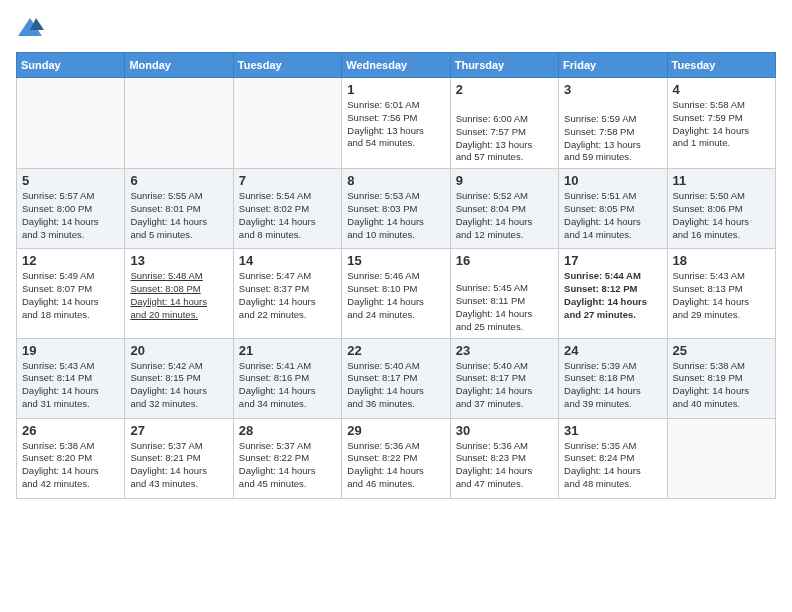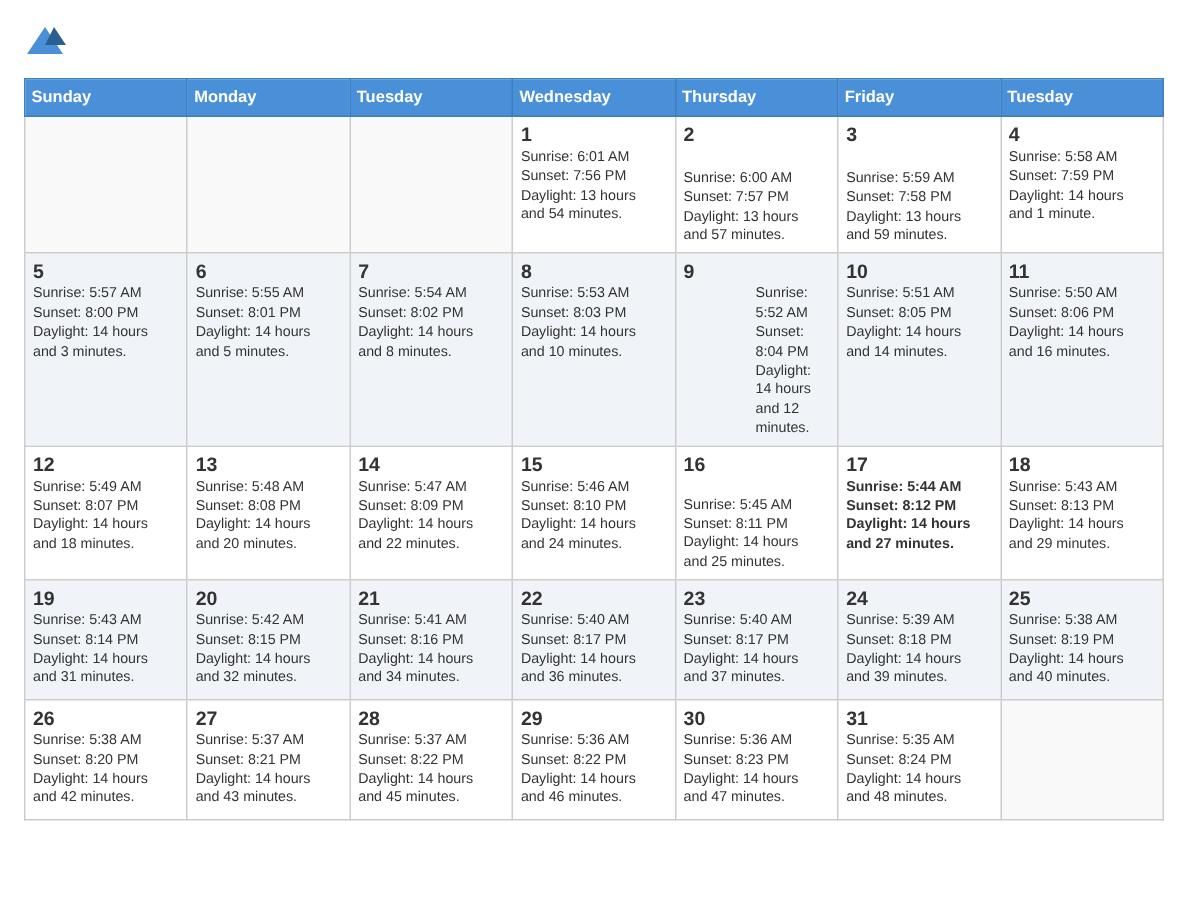--- a/index.html
+++ b/index.html
@@ -169,21 +169,21 @@
         </td>
         <td>
           <span class="day-number">8</span>
           <div class="day-info" style="white-space: pre-line;">Sunrise: 5:53 AM
 Sunset: 8:03 PM
 Daylight: 14 hours
 and 10 minutes.</div>
         </td>
         <td>
           <span class="day-number">9</span>
-          <div class="day-info" style="white-space: pre-line; margin-left: 48px;">Sunrise: 5:52 AM
+          <div class="day-info" style="white-space: pre-line;">Sunrise: 5:52 AM
 Sunset: 8:04 PM
 Daylight: 14 hours
 and 12 minutes.</div>
         </td>
         <td>
           <span class="day-number">10</span>
           <div class="day-info" style="white-space: pre-line;">Sunrise: 5:51 AM
 Sunset: 8:05 PM
 Daylight: 14 hours
 and 14 minutes.</div>
@@ -199,29 +199,29 @@
       <tr>
         <td>
           <span class="day-number">12</span>
           <div class="day-info" style="white-space: pre-line;">Sunrise: 5:49 AM
 Sunset: 8:07 PM
 Daylight: 14 hours
 and 18 minutes.</div>
         </td>
         <td>
           <span class="day-number">13</span>
-          <div class="day-info" style="white-space: pre-line;">Sunrise: 5:48 AM
+          <div class="day-info" style="white-space: pre-line; text-decoration: underline;">Sunrise: 5:48 AM
 Sunset: 8:08 PM
 Daylight: 14 hours
 and 20 minutes.</div>
         </td>
         <td>
           <span class="day-number">14</span>
           <div class="day-info" style="white-space: pre-line;">Sunrise: 5:47 AM
-Sunset: 8:09 PM
+Sunset: 8:37 PM
 Daylight: 14 hours
 and 22 minutes.</div>
         </td>
         <td>
           <span class="day-number">15</span>
           <div class="day-info" style="white-space: pre-line;">Sunrise: 5:46 AM
 Sunset: 8:10 PM
 Daylight: 14 hours
 and 24 minutes.</div>
         </td>

